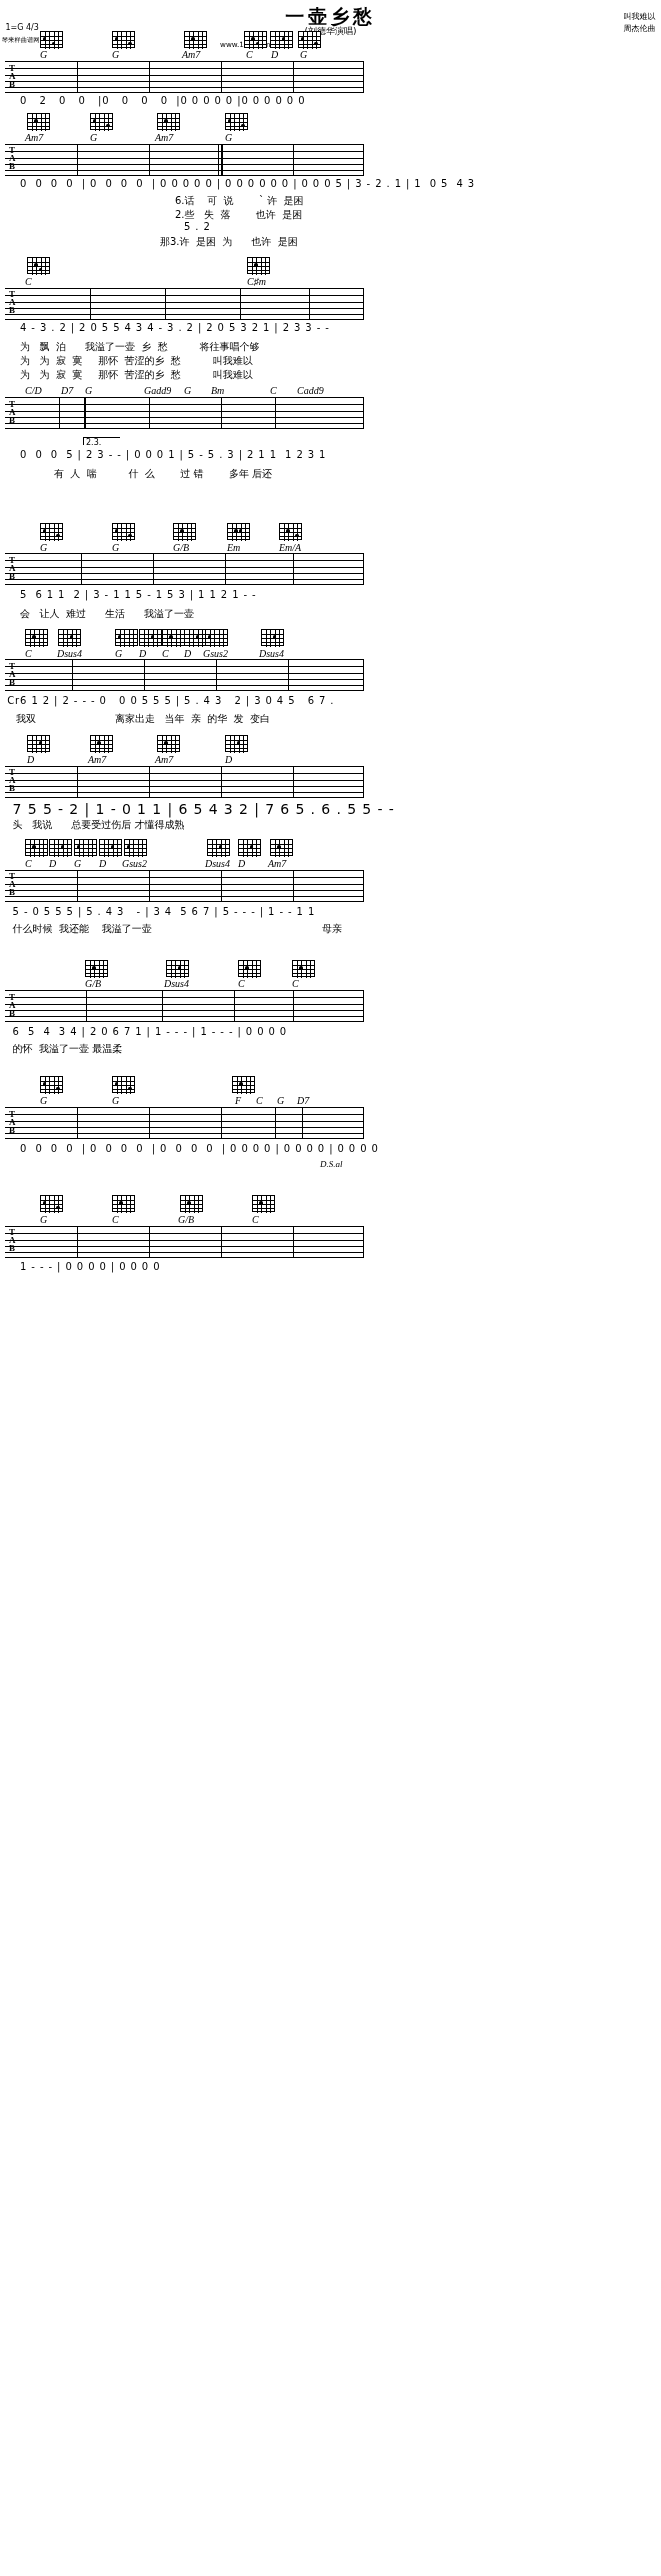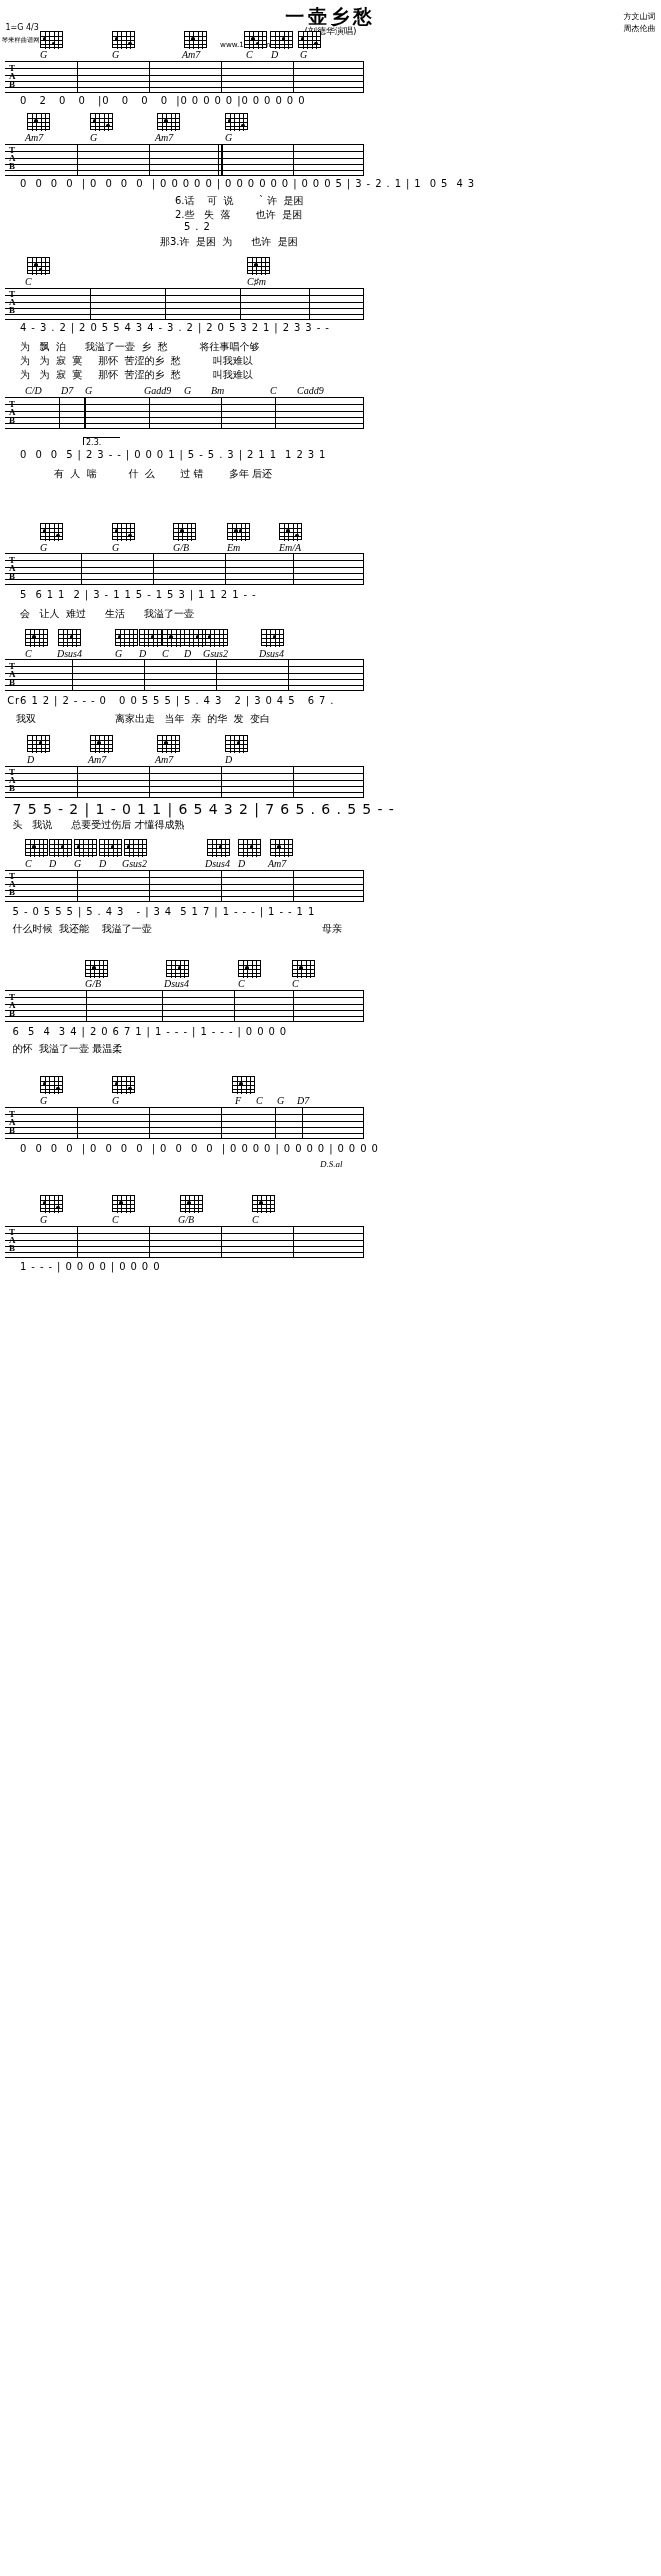--- a/index.html
+++ b/index.html
@@ -170,21 +170,21 @@
 </head>
 <body>
 
 <div id="sheet">
 
   <div class="title">一壶乡愁</div>
   <div class="subtitle">(刘德华演唱)</div>
   <div class="meta-left" style="left:5.4px; top:23.4px;">1=G 4/3</div>
   <div class="meta-left" style="left:1.8px; top:36px; font-size:6.3px;">琴来样曲谱网</div>
   <div class="meta-mid" style="left:220px; top:40px;">www.123.com</div>
-  <div class="meta-right" style="right:5.4px; top:10.8px;">方文山词</div>
+  <div class="meta-right" style="right:5.4px; top:10.8px;">叫我难以</div>
   <div class="meta-right" style="right:5.4px; top:22.5px;">周杰伦曲</div>
 
   <div class="chordbox" style="left:40px; top:31px;">
     <div class="grid"></div>
     <div class="vline" style="left:4.5px;"></div>
       <div class="vline" style="left:9px;"></div>
     <div class="vline" style="left:13.5px;"></div>
       <div class="vline" style="left:18px;"></div>
     <div class="hline" style="top:4.5px;"></div>
       <div class="hline" style="top:9px;"></div>
@@ -807,21 +807,21 @@
     <div class="sline" style="top:19px;"></div>
       <div class="sline" style="top:25px;"></div>
     <div class="bar" style="left:72px;"></div>
       <div class="bar" style="left:144px;"></div>
     <div class="bar" style="left:216px;"></div>
       <div class="bar" style="left:288px;"></div>
     <div class="barthick" style="right:0;"></div>
   </div>
   <div class="tabclef" style="left:9px; top:872px;">T<br>A<br>B</div>
 
-  <div class="numline" style="left:12.6px; top:906px; font-size:10px;">5 - 0 5 5 5 | 5 . 4 3   - | 3 4  5 1 7 | 1 - - - | 1 - - 1 1</div>
+  <div class="numline" style="left:12.6px; top:906px; font-size:10px;">5 - 0 5 5 5 | 5 . 4 3   - | 3 4  5 6 7 | 5 - - - | 1 - - 1 1</div>
   <div class="lyric" style="left:12.6px; top:922px;">什么时候  我还能    我溢了一壶</div>
   <div class="lyric" style="left:322px; top:922px;">母亲</div>
 
   <div class="chordbox" style="left:85px; top:960px;">
     <div class="grid"></div>
     <div class="vline" style="left:4.5px;"></div>
       <div class="vline" style="left:9px;"></div>
     <div class="vline" style="left:13.5px;"></div>
       <div class="vline" style="left:18px;"></div>
     <div class="hline" style="top:4.5px;"></div>

